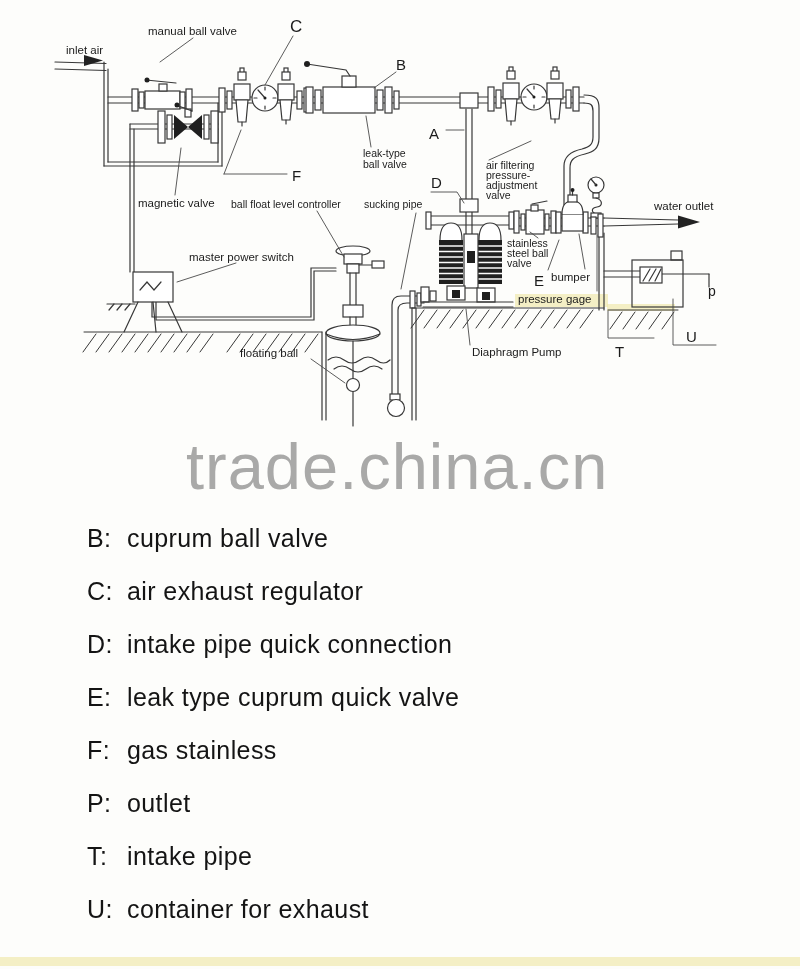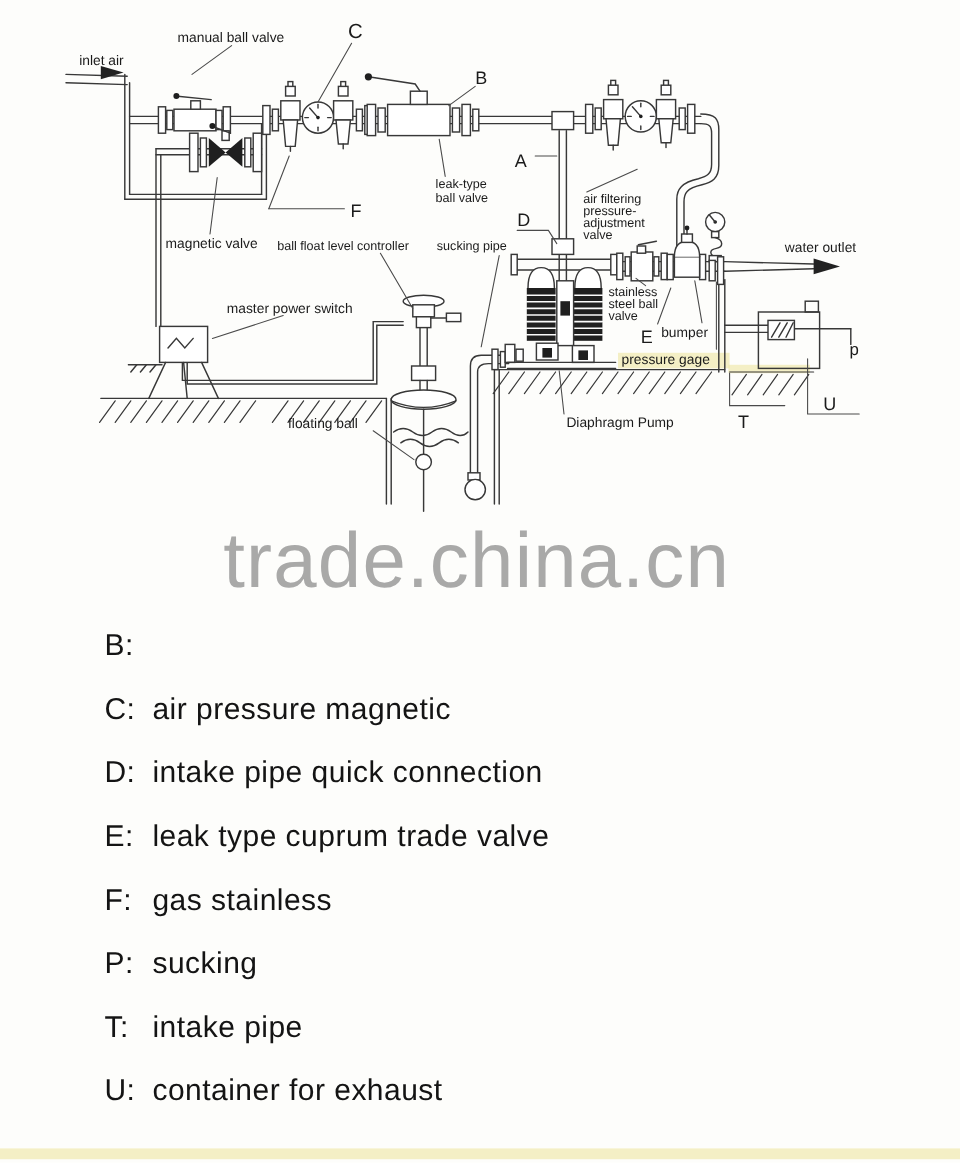--- a/index.html
+++ b/index.html
@@ -401,40 +401,41 @@
     <text class="big" x="615" y="357">T</text>
     <text class="big" x="686" y="342">U</text>
   </g>
 
   <text class="wm" x="186" y="489">trade.china.cn</text>
 </svg>
 
 <div class="legend">
   <div class="legend-row">
     <span class="legend-key">B:</span>
+    <span class="legend-label">cuprum ball valve</span>
   </div>
   <div class="legend-row">
     <span class="legend-key">C:</span>
-    <span class="legend-label">air pressure magnetic</span>
+    <span class="legend-label">air exhaust regulator</span>
   </div>
   <div class="legend-row">
     <span class="legend-key">D:</span>
     <span class="legend-label">intake pipe quick connection</span>
   </div>
   <div class="legend-row">
     <span class="legend-key">E:</span>
-    <span class="legend-label">leak type cuprum trade valve</span>
+    <span class="legend-label">leak type cuprum quick valve</span>
   </div>
   <div class="legend-row">
     <span class="legend-key">F:</span>
     <span class="legend-label">gas stainless</span>
   </div>
   <div class="legend-row">
     <span class="legend-key">P:</span>
-    <span class="legend-label">sucking</span>
+    <span class="legend-label">outlet</span>
   </div>
   <div class="legend-row">
     <span class="legend-key">T:</span>
     <span class="legend-label">intake pipe</span>
   </div>
   <div class="legend-row">
     <span class="legend-key">U:</span>
     <span class="legend-label">container for exhaust</span>
   </div>
 </div>

